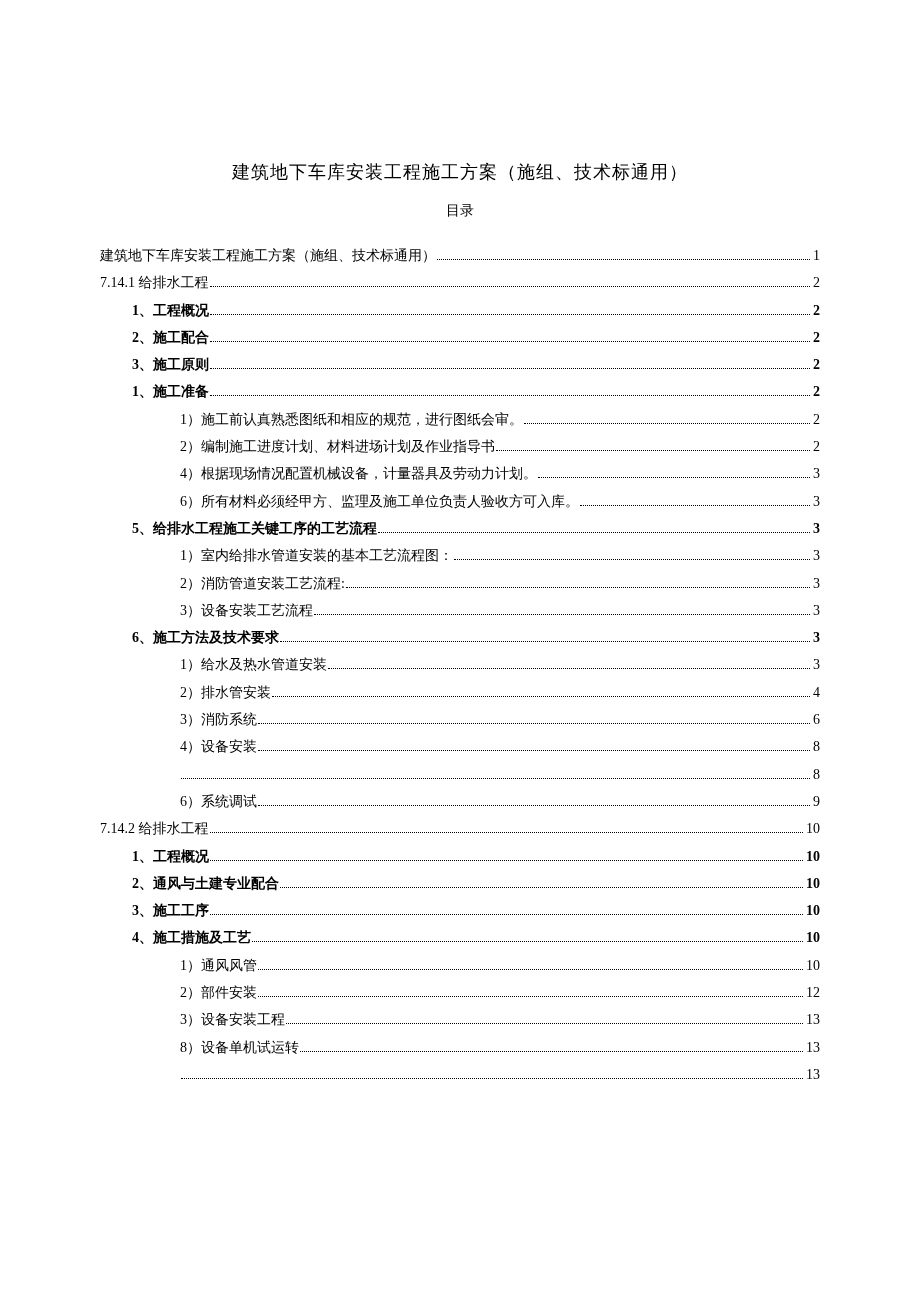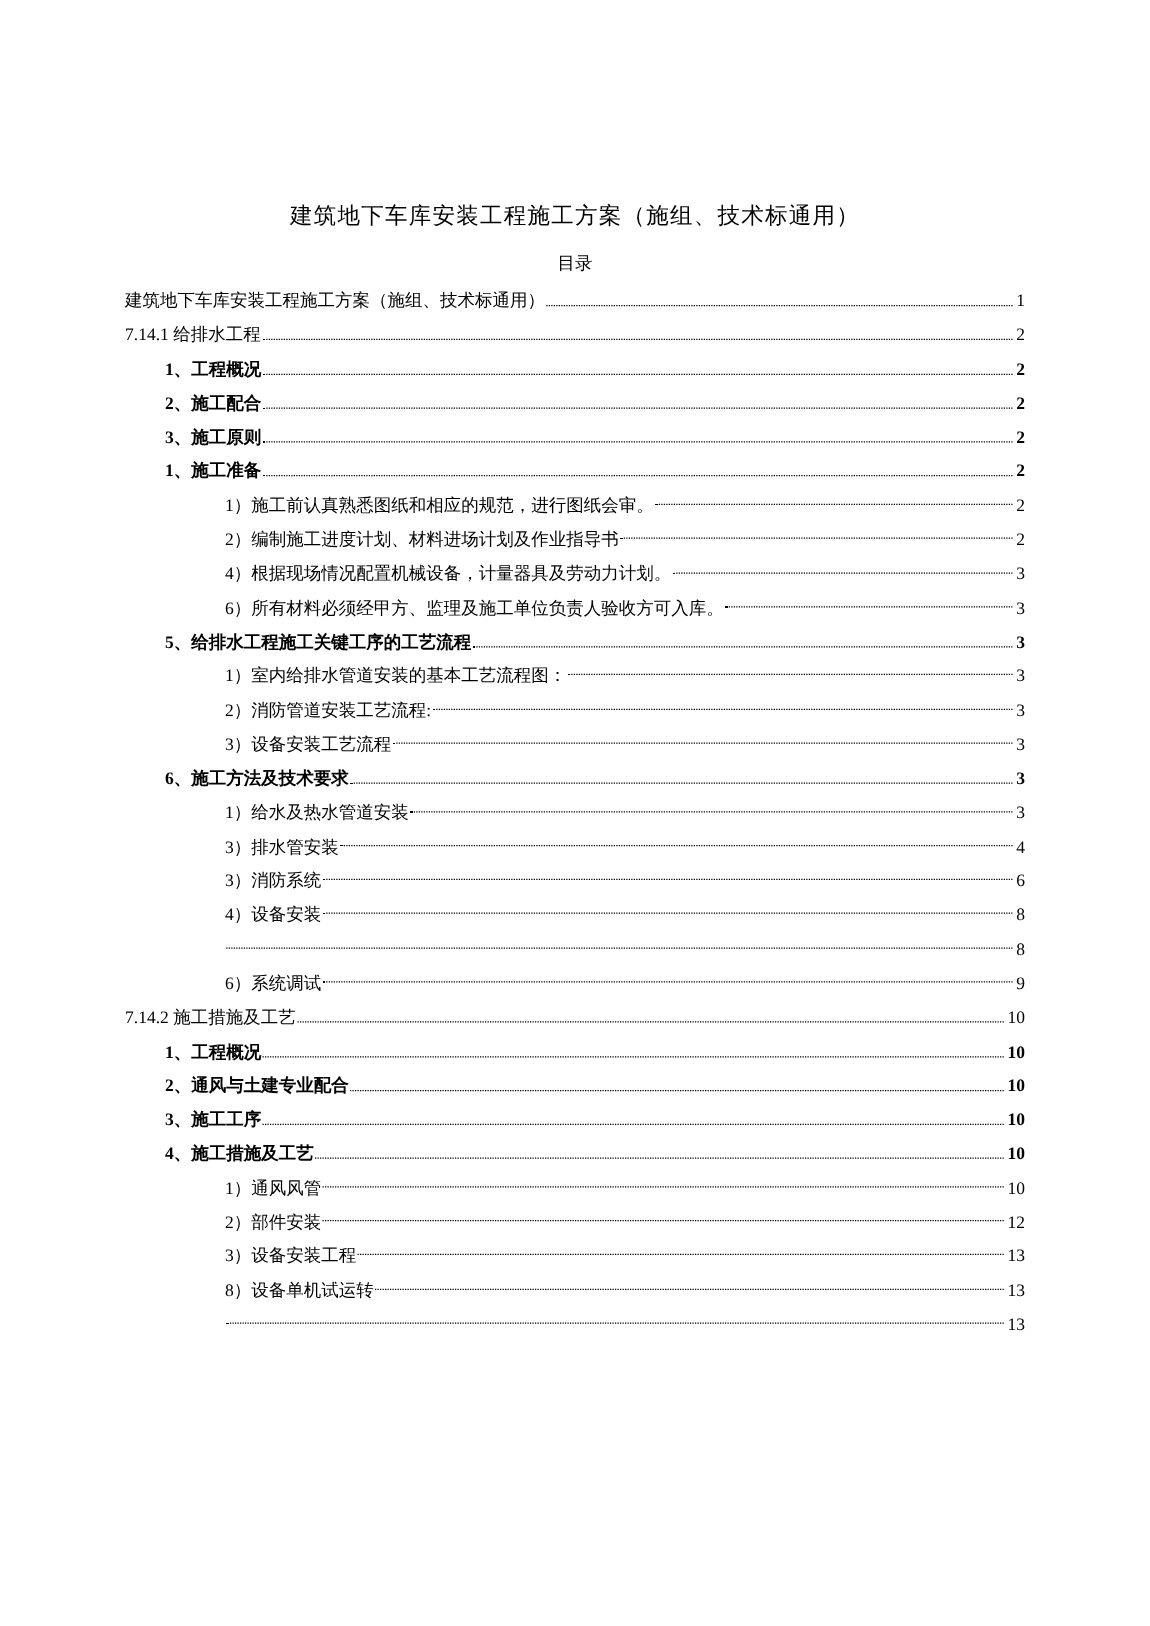--- a/index.html
+++ b/index.html
@@ -14,31 +14,31 @@
     }
     .title {
       text-align: center;
       font-size: 18px;
       margin-bottom: 18px;
       letter-spacing: 1px;
     }
     .subtitle {
       text-align: center;
       font-size: 14px;
-      margin-bottom: 8px;
+      margin-bottom: 22px;
     }
     .toc-line {
       display: flex;
       align-items: baseline;
       line-height: 1.95;
       font-size: 14px;
     }
     .toc-line.l0 { padding-left: 0; }
     .toc-line.l1 { padding-left: 32px; font-weight: bold; }
-    .toc-line.l2 { padding-left: 80px; align-items: center; }
+    .toc-line.l2 { padding-left: 80px; }
     .toc-text { white-space: nowrap; }
     .dots {
       flex: 1;
       border-bottom: 1.5px dotted #000;
       margin: 0 3px 4px 1px;
       min-width: 10px;
     }
     .toc-page { white-space: nowrap; }
   </style>
 </head>
@@ -122,21 +122,21 @@
       <span class="toc-text">6、施工方法及技术要求</span>
       <span class="dots"></span>
       <span class="toc-page">3</span>
     </div>
     <div class="toc-line l2">
       <span class="toc-text">1）给水及热水管道安装</span>
       <span class="dots"></span>
       <span class="toc-page">3</span>
     </div>
     <div class="toc-line l2">
-      <span class="toc-text">3）排水管安装</span>
+      <span class="toc-text">2）排水管安装</span>
       <span class="dots"></span>
       <span class="toc-page">4</span>
     </div>
     <div class="toc-line l2">
       <span class="toc-text">3）消防系统</span>
       <span class="dots"></span>
       <span class="toc-page">6</span>
     </div>
     <div class="toc-line l2">
       <span class="toc-text">4）设备安装</span>
@@ -146,21 +146,21 @@
     <div class="toc-line l2">
       <span class="dots"></span>
       <span class="toc-page">8</span>
     </div>
     <div class="toc-line l2">
       <span class="toc-text">6）系统调试</span>
       <span class="dots"></span>
       <span class="toc-page">9</span>
     </div>
     <div class="toc-line l0">
-      <span class="toc-text">7.14.2 施工措施及工艺</span>
+      <span class="toc-text">7.14.2 给排水工程</span>
       <span class="dots"></span>
       <span class="toc-page">10</span>
     </div>
     <div class="toc-line l1">
       <span class="toc-text">1、工程概况</span>
       <span class="dots"></span>
       <span class="toc-page">10</span>
     </div>
     <div class="toc-line l1">
       <span class="toc-text">2、通风与土建专业配合</span>

